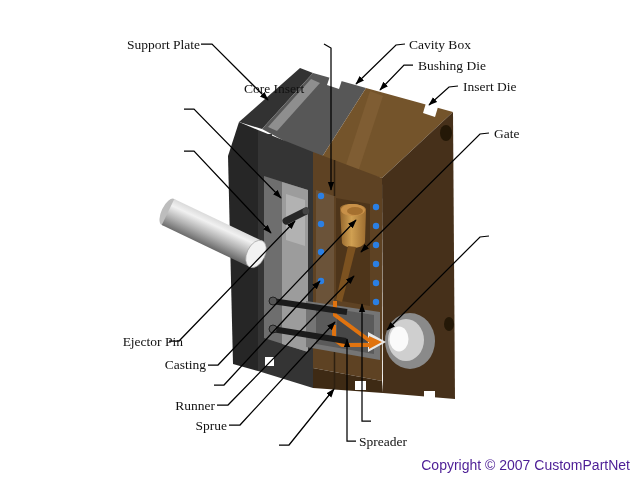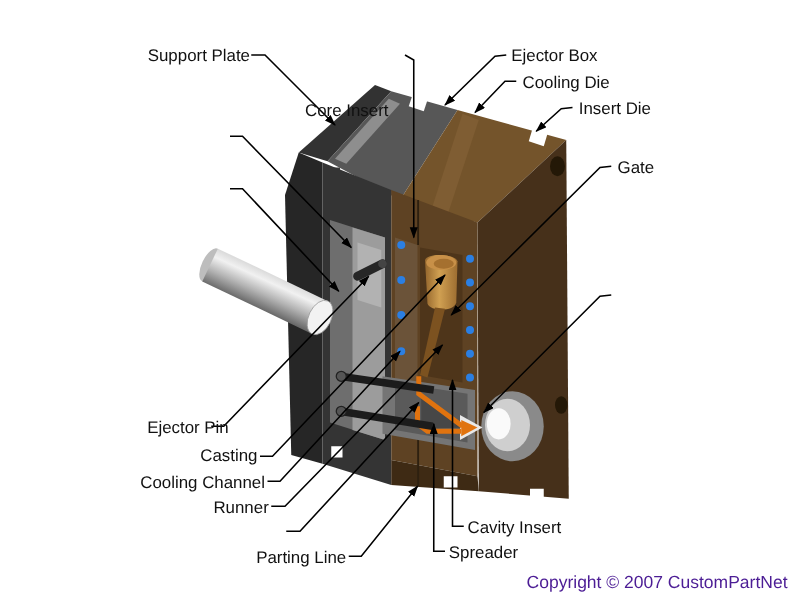--- a/index.html
+++ b/index.html
@@ -1,19 +1,19 @@
 <!DOCTYPE html>
 <html><head>
 <meta charset="utf-8">
 <style>
   html,body{margin:0;padding:0;background:#fff;}
   .stage{position:relative;width:640px;height:480px;background:#fff;overflow:hidden;
          font-family:"Liberation Sans", sans-serif;}
   .stage svg{position:absolute;left:0;top:0;}
-  .lbl{position:absolute;font-size:13.5px;line-height:17px;color:#111;white-space:nowrap;}
+  .lbl{position:absolute;font-size:13.5px;line-height:17px;color:#111;white-space:nowrap;font-family:Liberation Serif, serif;}
   .lbl.wrap{white-space:normal;}
   .lbl.r{text-align:right;}
   .copyright{position:absolute;right:10px;top:457px;font-size:14px;color:#4c1d95;}
 </style>
 </head>
 <body>
 
 <div class="stage">
 
 <svg width="640" height="480" viewBox="0 0 640 480">
@@ -139,27 +139,25 @@
     <path d="M217,405 L228,405 L354,276" marker-end="url(#arw)"></path>
     <path d="M229,425 L240,425 L335,322" marker-end="url(#arw)"></path>
     <path d="M279,445 L289,445 L334,389" marker-end="url(#arw)"></path>
     <path d="M371,421 L362,421 L362,304" marker-end="url(#arw)"></path>
     <path d="M356,441 L347,441 L347,339" marker-end="url(#arw)"></path>
   </g>
 </svg>
 
 <div class="lbl r" style="left:90px;top:36px;width:110px;">Support Plate</div>
 <div class="lbl" style="left:244px;top:36px;margin-top:44px;">Core Insert</div>
-<div class="lbl" style="left:409px;top:36px;">Ejector Box</div>
-<div class="lbl" style="left:418px;top:57px;">Cooling Die</div>
+<div class="lbl" style="left:409px;top:36px;">Cavity Box</div>
+<div class="lbl" style="left:418px;top:57px;">Bushing Die</div>
 <div class="lbl" style="left:463px;top:78px;">Insert Die</div>
 <div class="lbl" style="left:494px;top:125px;">Gate</div>
 <div class="lbl r" style="left:96px;top:333px;width:87px;">Ejector Pin</div>
 <div class="lbl r" style="left:120px;top:356px;width:86px;">Casting</div>
-<div class="lbl r" style="left:95px;top:377px;width:117px;">Cooling Channel</div>
 <div class="lbl r" style="left:120px;top:397px;width:95px;">Runner</div>
-<div class="lbl r" style="left:160px;top:437px;width:117px;">Parting Line</div>
-<div class="lbl" style="left:374px;top:413px;">Cavity Insert</div>
+<div class="lbl r" style="left:130px;top:417px;width:97px;">Sprue</div>
 <div class="lbl" style="left:359px;top:433px;">Spreader</div>
 
 <div class="copyright">Copyright © 2007 CustomPartNet</div>
 
 </div>
 
 </body></html>

